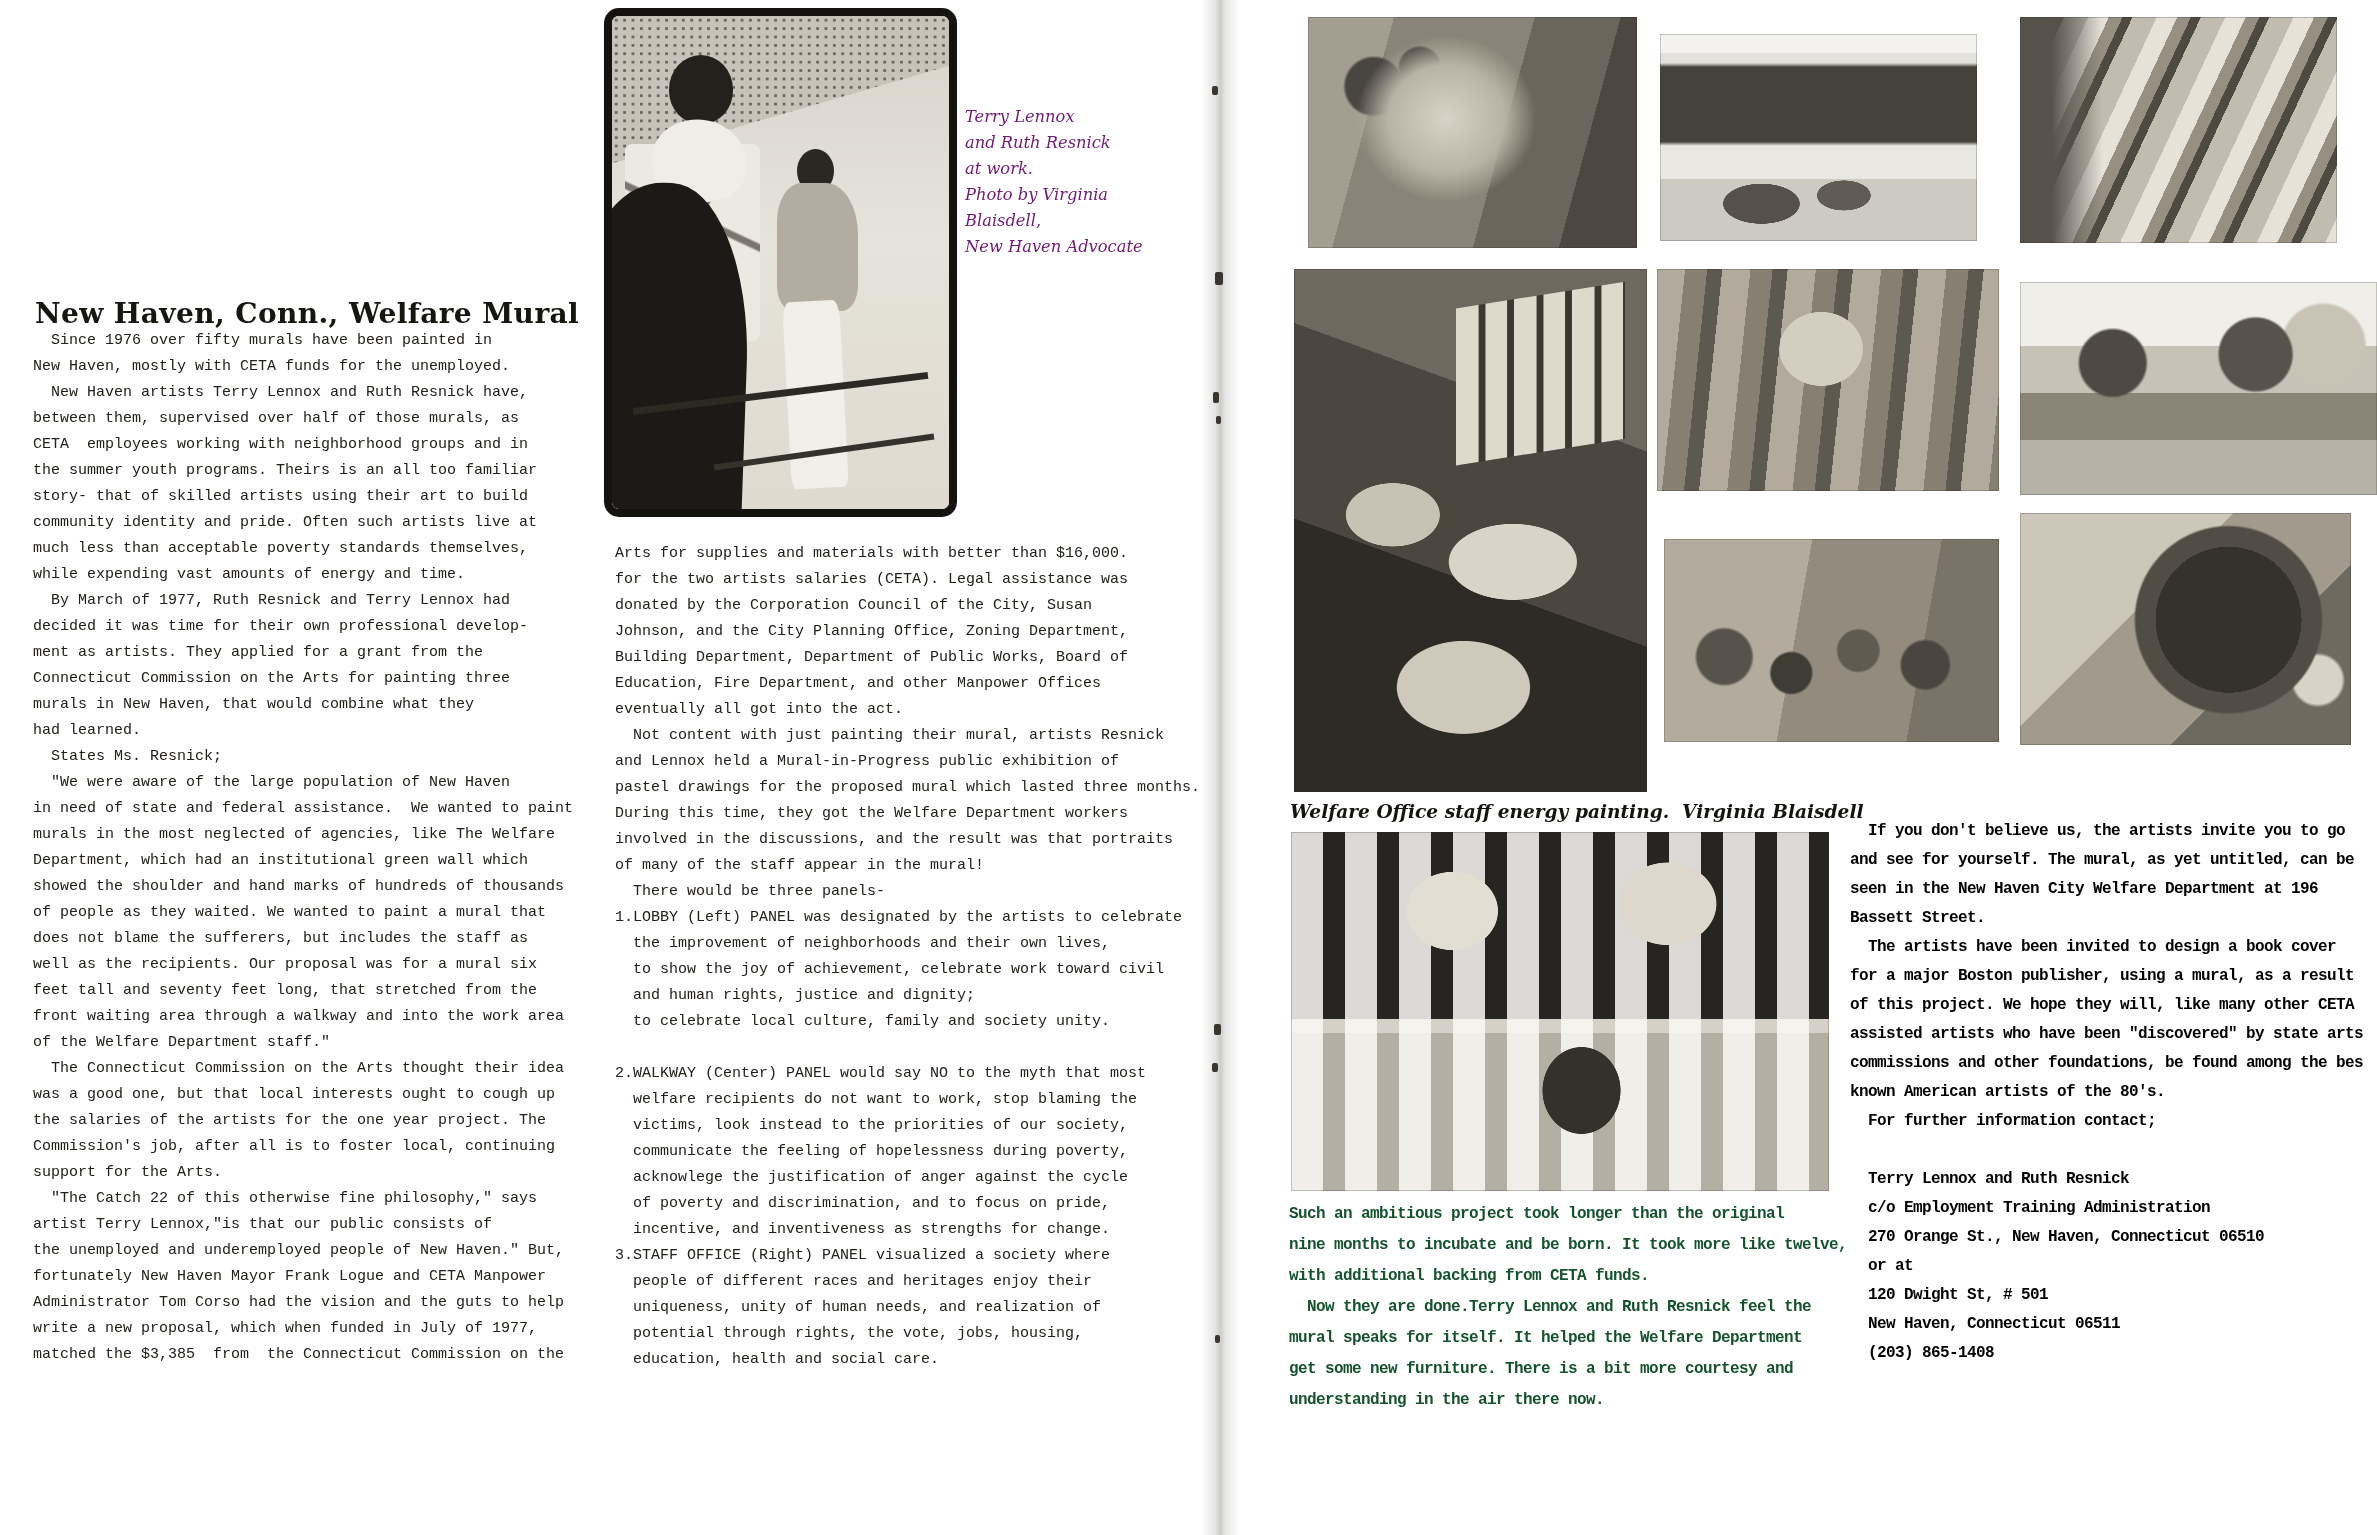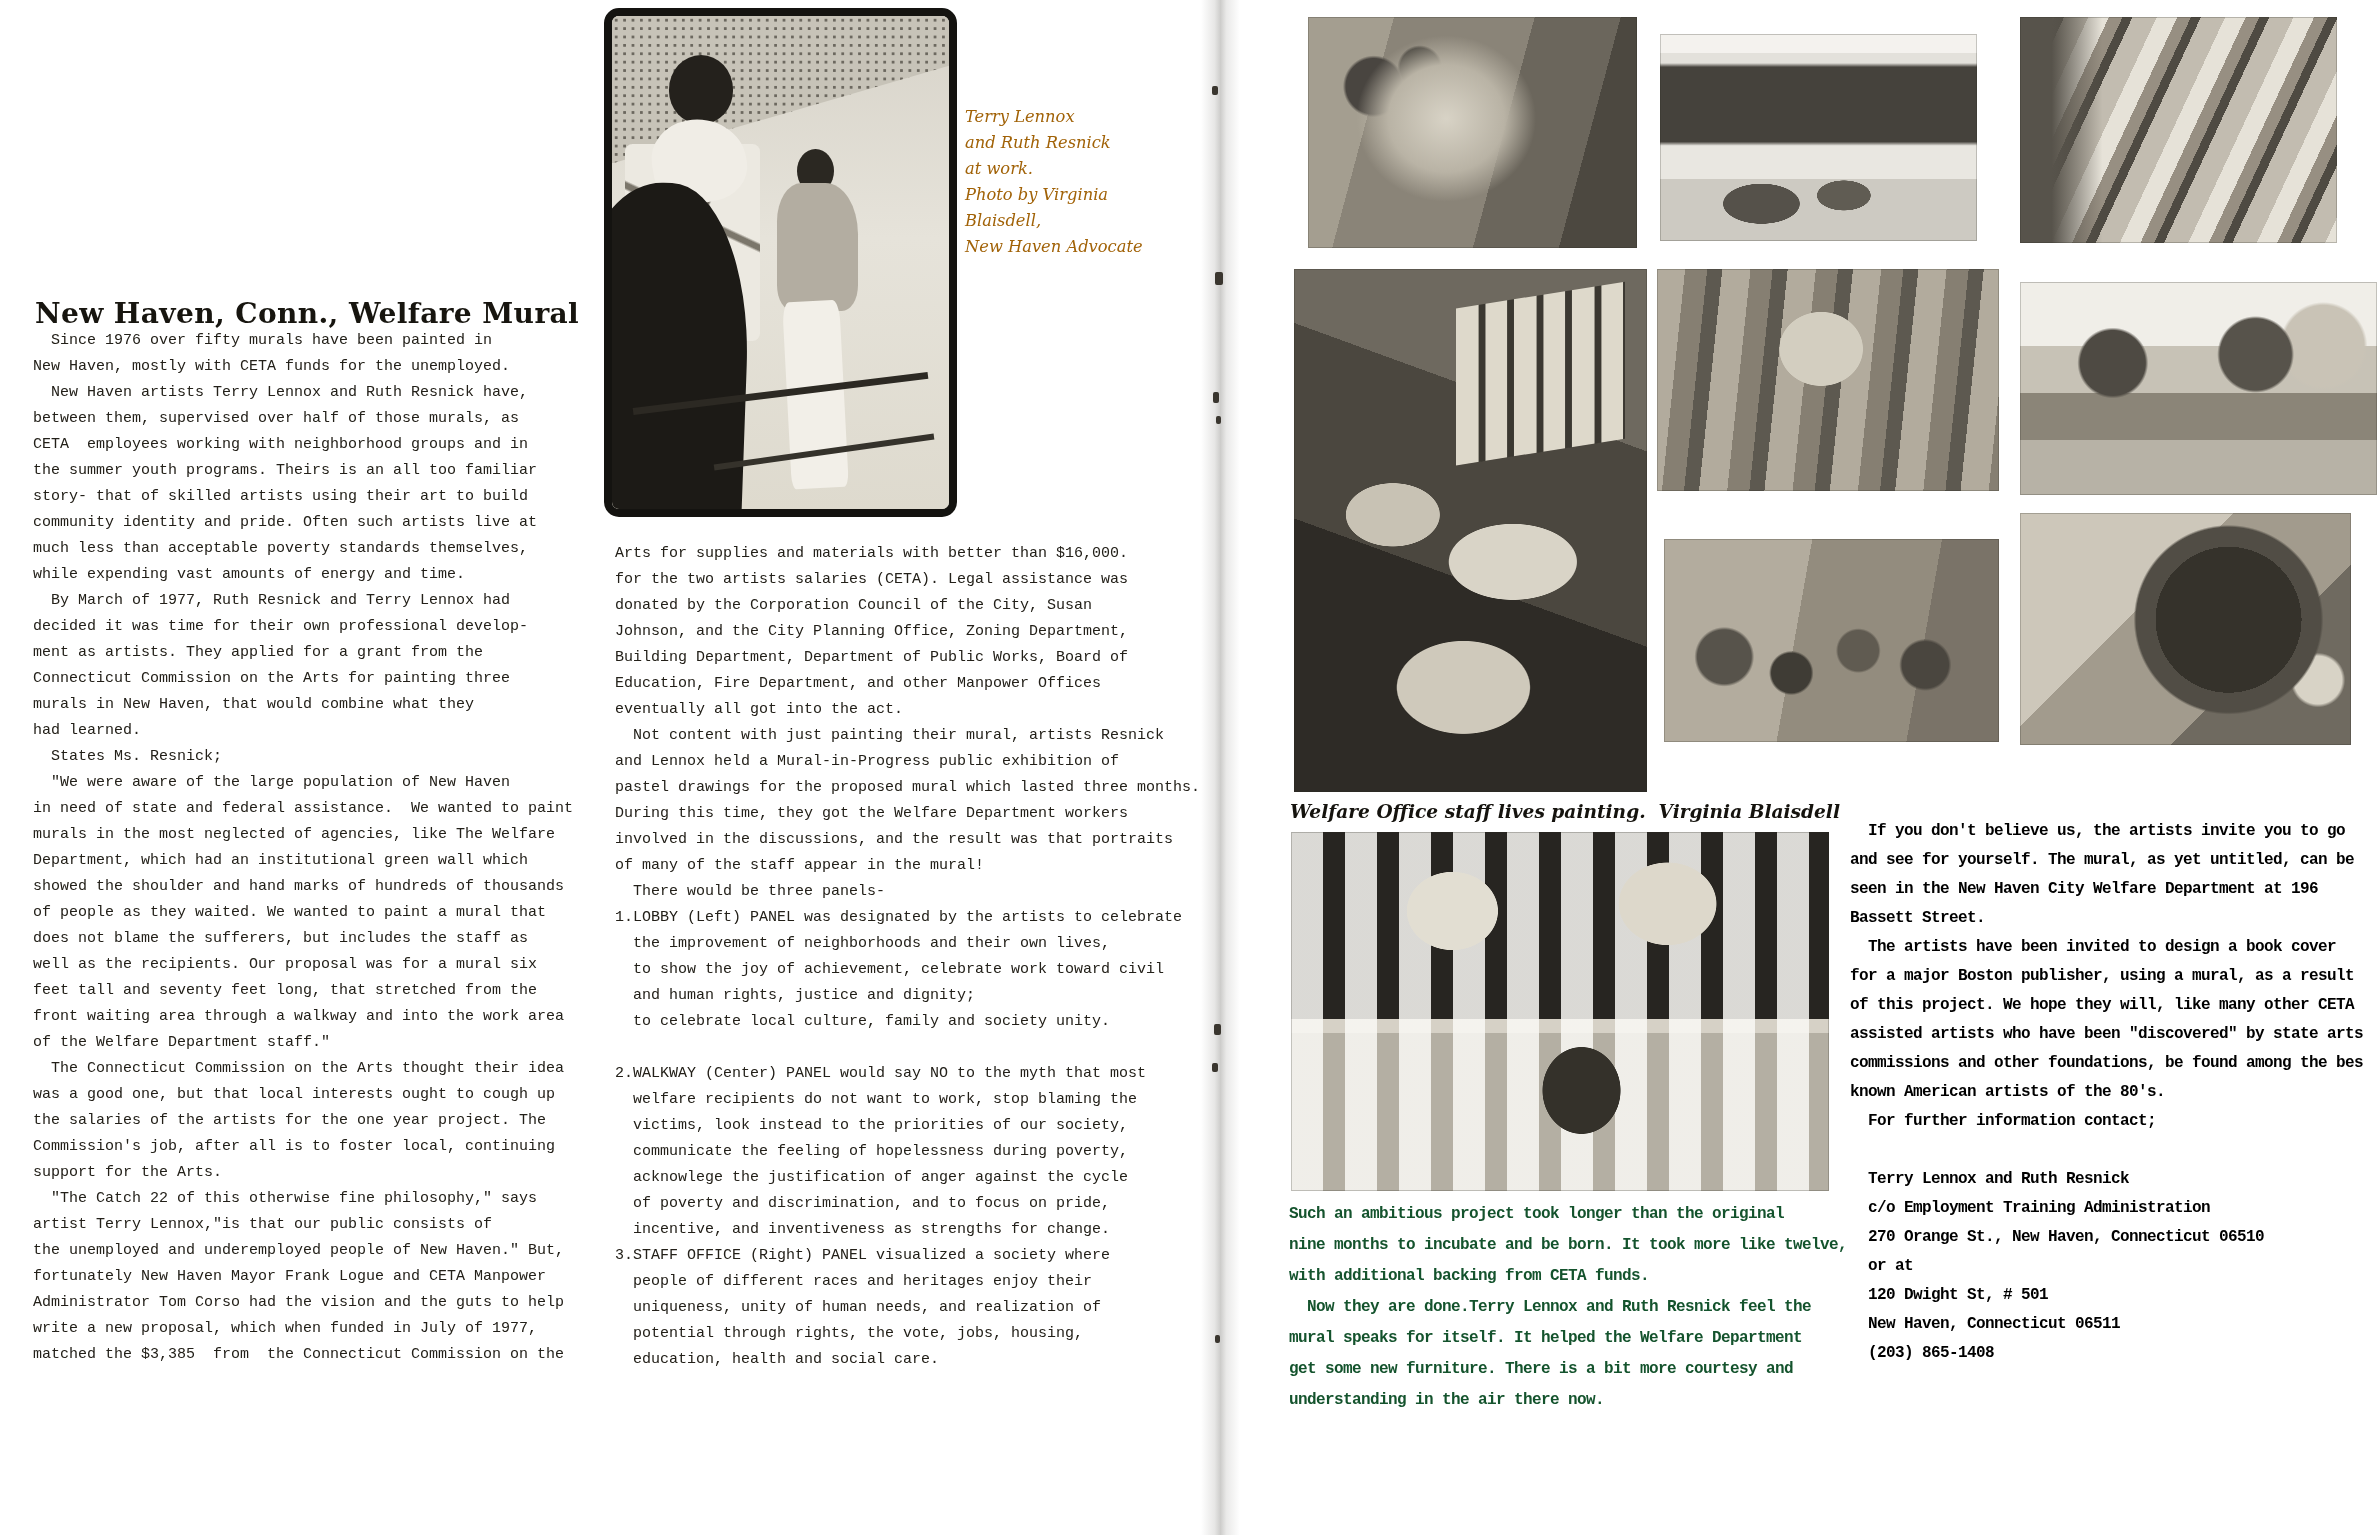--- a/index.html
+++ b/index.html
@@ -5,21 +5,21 @@
   html,body{margin:0;padding:0;background:#ffffff;}
   body{width:2377px;height:1535px;position:relative;overflow:hidden;
        font-family:"Liberation Mono", monospace;color:#1f1d1a;}
   .abs{position:absolute;}
 
   
   .headline{font:700 28px/34px "DejaVu Serif", serif;letter-spacing:0.4px;color:#17150f;}
   .mono-l{font:400 15px/26px "Liberation Mono", monospace;white-space:pre;color:#232019;}
   .mono-r{font:700 16px/29px "Liberation Mono", monospace;letter-spacing:-0.6px;white-space:pre;color:#000000;}
   .mono-rb{font:700 16px/31px "Liberation Mono", monospace;letter-spacing:-0.6px;white-space:pre;color:#14532d;}
-  .cap-it{font:italic 400 16.3px/26px "DejaVu Serif", serif;color:#a16207;white-space:pre;}
+  .cap-it{font:italic 400 16.3px/26px "DejaVu Serif", serif;color:#701a75;white-space:pre;}
   .cap-grid{font:italic 700 18.6px/24px "DejaVu Serif", serif;color:#15130e;white-space:pre;}
   .line{min-height:1em;}
   .u{text-underline-offset:2.8px;text-decoration-thickness:1.4px;}
 
   
   .fold{left:1201px;top:0;width:39px;height:1535px;
         background:linear-gradient(90deg,rgba(0,0,0,0) 0%,rgba(120,118,112,.18) 35%,rgba(90,88,82,.30) 50%,rgba(120,118,112,.16) 65%,rgba(0,0,0,0) 100%);}
   .speck{background:#3a362f;border-radius:1.9px;}
 
   
@@ -133,20 +133,20 @@
 <div class="abs photo p3" style="left:2020px;top:17px;width:317px;height:226px;" title="mural detail - abstract rays and figures"></div>
 
 <div class="abs photo p4" style="left:1294px;top:269px;width:353px;height:523px;" title="mural panel - crowd beneath factory windows">
   <div class="abs p4grid"></div>
 </div>
 <div class="abs photo p5" style="left:1657px;top:269px;width:342px;height:222px;" title="mural detail - figures with braided hair"></div>
 <div class="abs photo p6" style="left:2020px;top:282px;width:357px;height:213px;" title="mural detail - people riding in a car"></div>
 <div class="abs photo p7" style="left:1664px;top:539px;width:335px;height:203px;" title="mural detail - crowd of faces"></div>
 <div class="abs photo p8" style="left:2020px;top:513px;width:331px;height:232px;" title="mural detail - profile portrait with earring"></div>
 
-<div class="abs cap-grid" style="left:1290px;top:800px;width:559px;">Welfare Office staff lives painting.  Virginia Blaisdell</div>
+<div class="abs cap-grid" style="left:1290px;top:800px;width:559px;">Welfare Office staff energy painting.  Virginia Blaisdell</div>
 
 <div class="abs photo p9" style="left:1291px;top:832px;width:538px;height:359px;" title="mural in progress - painter seated below two large figures"></div>
 
 <div class="abs mono-r" style="left:1850px;top:817px;width:522px;"><div class="line"><span>  If you don't believe us, the artists invite you to go</span></div><div class="line"><span>and see for yourself. The mural, as yet untitled, can be</span></div><div class="line"><span>seen in the New Haven City Welfare Department at 196</span></div><div class="line"><span>Bassett Street.</span></div><div class="line"><span>  The artists have been invited to design a book cover</span></div><div class="line"><span>for a major Boston publisher, using a mural, as a result</span></div><div class="line"><span>of this project. We hope they will, like many other CETA</span></div><div class="line"><span>assisted artists who have been "discovered" by state arts</span></div><div class="line"><span>commissions and other foundations, be found among the bes</span></div><div class="line"><span>known American artists of the 80's.</span></div><div class="line"><span>  For further information contact;</span></div><div class="line">&nbsp;</div><div class="line"><span>  Terry Lennox and Ruth Resnick</span></div><div class="line"><span>  c/o Employment Training Administration</span></div><div class="line"><span>  270 Orange St., New Haven, Connecticut 06510</span></div><div class="line"><span>  or at</span></div><div class="line"><span>  120 Dwight St, # 501</span></div><div class="line"><span>  New Haven, Connecticut 06511</span></div><div class="line"><span>  (203) 865-1408</span></div></div>
 
 <div class="abs mono-rb" style="left:1289px;top:1199px;width:559px;"><div class="line"><span>Such an ambitious project took longer than the original</span></div><div class="line"><span>nine months to incubate and be born. It took more like twelve,</span></div><div class="line"><span>with additional backing from CETA funds.</span></div><div class="line"><span>  Now they are done.Terry Lennox and Ruth Resnick feel the</span></div><div class="line"><span>mural speaks for itself. It helped the Welfare Department</span></div><div class="line"><span>get some new furniture. There is a bit more courtesy and</span></div><div class="line"><span>understanding in the air there now.</span></div></div>
 
 
 </body></html>

